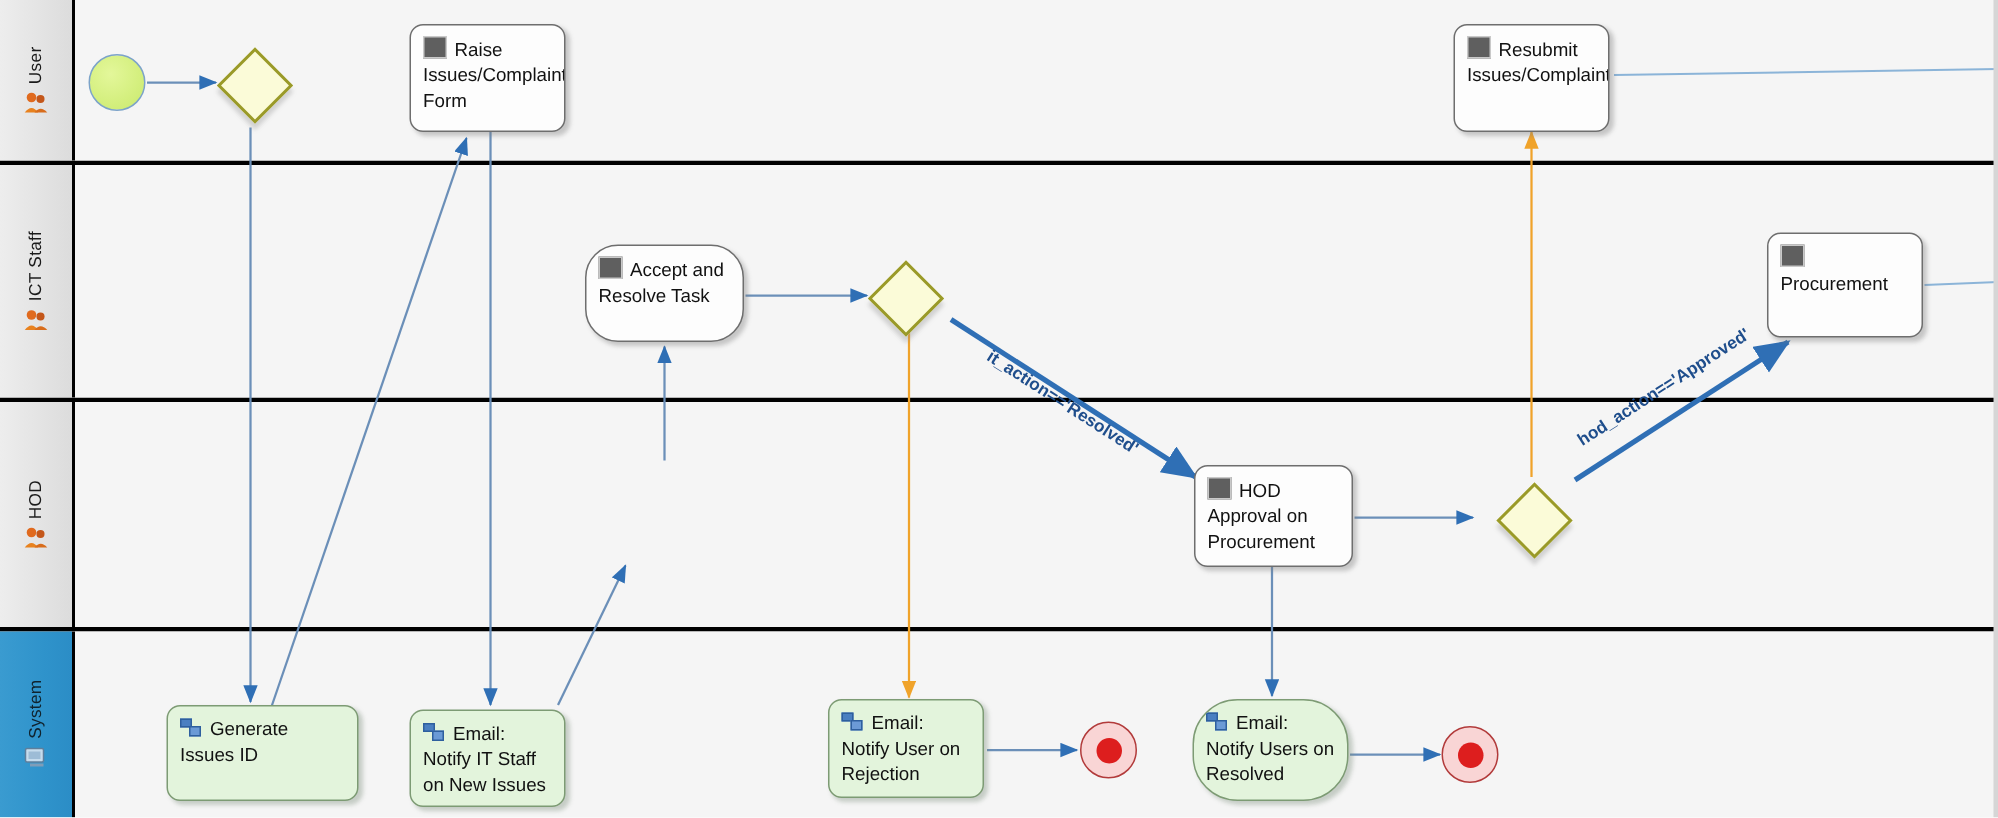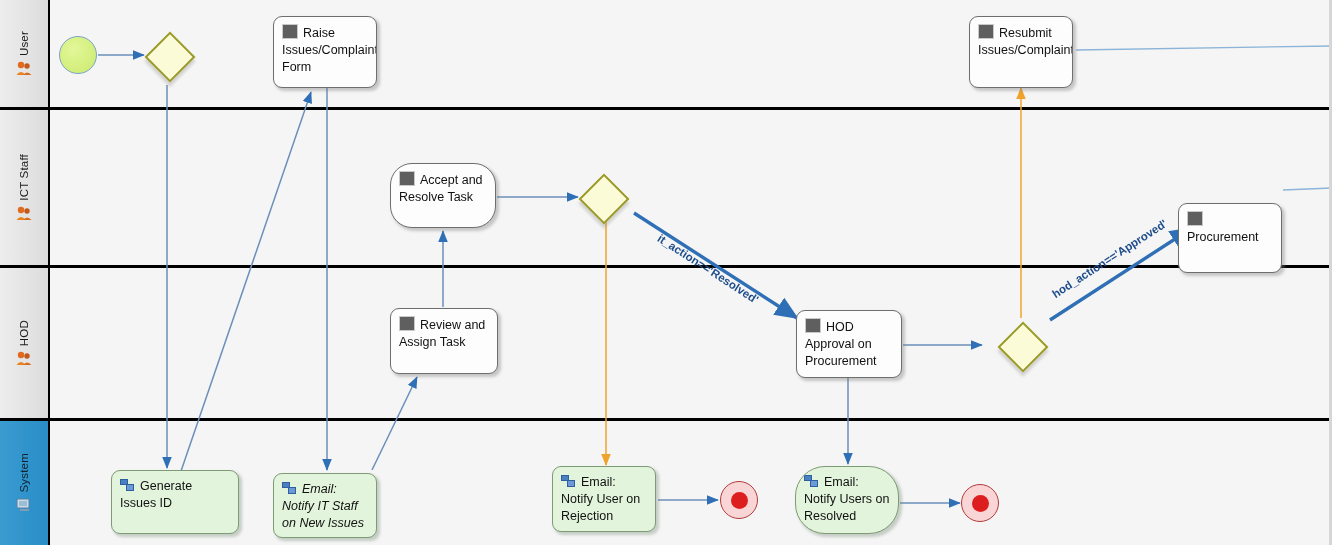--- a/index.html
+++ b/index.html
@@ -336,41 +336,38 @@
   </div>
 
   <div class="node" style="left:390px; top:163px; width:106px; height:65px;border-radius:22px;">
     <span class="tk-icon"></span><span class="tasktext" style="display:inline;">Accept and Resolve Task</span>
   </div>
 
   <div class="gateway" style="left:579px; top:174px;">
       <div class="dia"></div>
     </div>
 
-  <div class="node" style="left:1178px; top:155px; width:104px; height:70px;margin-top:48px;">
+  <div class="node" style="left:1178px; top:155px; width:104px; height:70px;">
     <span class="tk-icon"></span><span class="tasktext" style="display:inline;">Procurement</span>
   </div>
 
-  <div class="node" style="left:390px; top:308px; width:108px; height:66px;">
-    <span class="tk-icon"></span><span class="tasktext" style="display:inline;">Review and Assign Task</span>
-  </div>
 
   <div class="node" style="left:796px; top:310px; width:106px; height:68px;">
     <span class="tk-icon"></span><span class="tasktext" style="display:inline;">HOD Approval on Procurement</span>
   </div>
 
   <div class="gateway" style="left:998px; top:322px;">
       <div class="dia"></div>
     </div>
 
   <div class="node green" style="left:111px; top:470px; width:128px; height:64px;">
     <span class="tk-icon"></span><span class="tasktext" style="display:inline;">Generate Issues ID</span>
   </div>
 
-  <div class="node green" style="left:273px; top:473px; width:104px; height:65px;font-style:italic;">
+  <div class="node green" style="left:273px; top:473px; width:104px; height:65px;">
     <span class="tk-icon"></span><span class="tasktext" style="display:inline;">Email: Notify IT Staff on New Issues</span>
   </div>
 
   <div class="node green" style="left:552px; top:466px; width:104px; height:66px;">
     <span class="tk-icon"></span><span class="tasktext" style="display:inline;">Email: Notify User on Rejection</span>
   </div>
 
   <div class="node green" style="left:795px; top:466px; width:104px; height:68px;border-radius:30px;">
     <span class="tk-icon"></span><span class="tasktext" style="display:inline;">Email: Notify Users on Resolved</span>
   </div>

